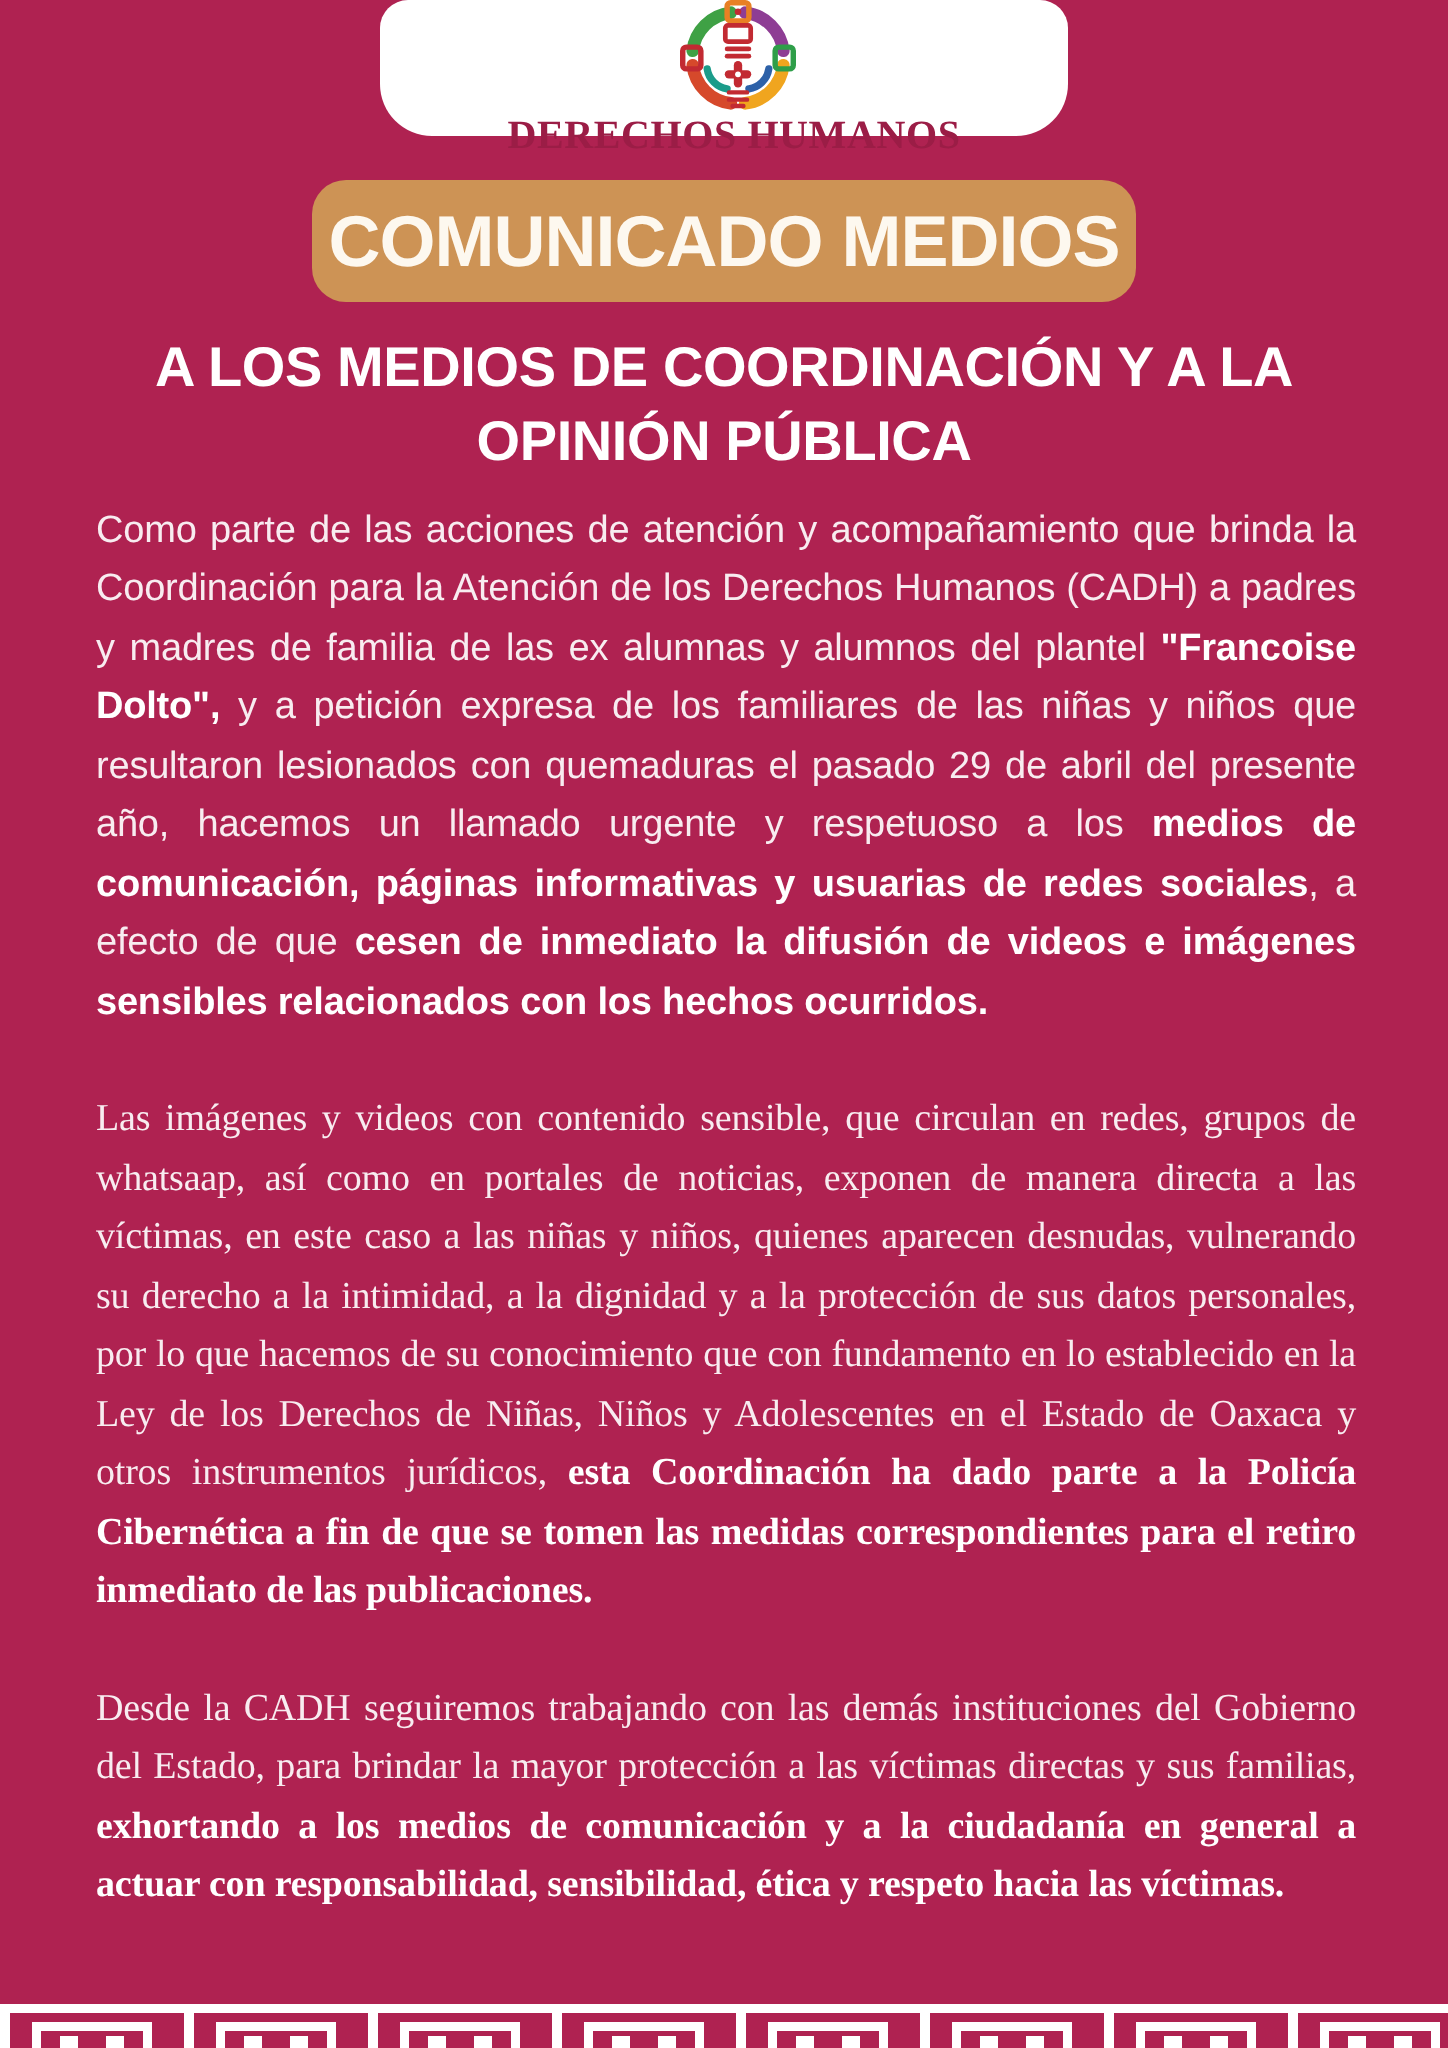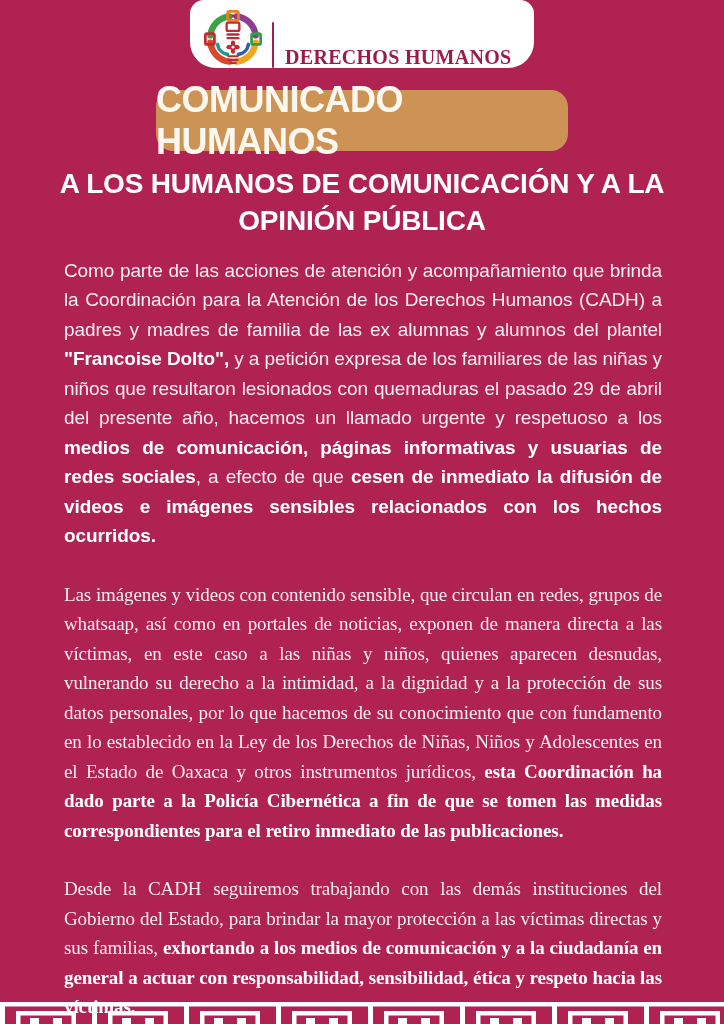--- a/index.html
+++ b/index.html
@@ -11,22 +11,22 @@
     overflow: hidden;
   }
   .page { width: 724px; height: 1024px; position: relative; overflow: hidden; }
 
   
   .card {
     width: 344px; height: 68px;
     margin: 0 auto;
     background: #FFFFFF;
     border-radius: 14px 14px 26px 26px;
-    display: flex; align-items: flex-end;
-    padding-left: 10px; box-sizing: border-box;
+    display: flex; align-items: center;
+    padding-left: 10px; box-sizing: border-box; flex-direction: column;
   }
   .logo { flex: 0 0 auto; margin-left: 4px; }
   .vline {
     width: 2px; height: 46px;
     background: #A52048;
     margin: 0 11px 0 10px;
     border-radius: 1px;
   }
   .hgroup { display: flex; flex-direction: column; justify-content: center; }
   .org-title {
@@ -76,21 +76,21 @@
   
   .bodytext {
     margin-top: 11px;
     padding: 0 46px 0 48px;
     color: #F8ECF0;
     font-size: 19px;
     line-height: 29.5px;
     letter-spacing: -0.1px;
     text-align: justify;
   }
-  .bodytext p { margin: 16px; }
+  .bodytext p { margin: 0; }
   .bodytext p + p { margin-top: 29px; font-family: Liberation Serif, serif; }
   .bodytext .b { font-weight: bold; color: #FFFFFF; }
 
   
   .greca {
     position: absolute;
     left: 0; right: 0; bottom: 0;
     height: 22px;
     line-height: 0;
   }
@@ -132,24 +132,24 @@
     </svg>
 
     <div class="vline"></div>
 
     <div class="hgroup">
       <div class="org-title">DERECHOS HUMANOS</div>
     </div>
   </header>
 
   <div class="banner">
-    <span>COMUNICADO HUMANOS</span>
+    <span>COMUNICADO MEDIOS</span>
   </div>
 
-  <h1 class="heading">A LOS HUMANOS DE COMUNICACIÓN Y A LA OPINIÓN PÚBLICA</h1>
+  <h1 class="heading">A LOS MEDIOS DE COORDINACIÓN Y A LA OPINIÓN PÚBLICA</h1>
 
   <main class="bodytext">
       <p><span>Como parte de las acciones de atención y acompañamiento que brinda la Coordinación para la Atención de los Derechos Humanos (CADH) a padres y madres de familia de las ex alumnas y alumnos del plantel </span><span class="b">"Francoise Dolto",</span><span> y a petición expresa de los familiares de las niñas y niños que resultaron lesionados con quemaduras el pasado 29 de abril del presente año, hacemos un llamado urgente y respetuoso a los </span><span class="b">medios de comunicación, páginas informativas y usuarias de redes sociales</span><span>, a efecto de que </span><span class="b">cesen de inmediato la difusión de videos e imágenes sensibles relacionados con los hechos ocurridos.</span></p>
       <p><span>Las imágenes y videos con contenido sensible, que circulan en redes, grupos de whatsaap, así como en portales de noticias, exponen de manera directa a las víctimas, en este caso a las niñas y niños, quienes aparecen desnudas, vulnerando su derecho a la intimidad, a la dignidad y a la protección de sus datos personales, por lo que hacemos de su conocimiento que con fundamento en lo establecido en la Ley de los Derechos de Niñas, Niños y Adolescentes en el Estado de Oaxaca y otros instrumentos jurídicos, </span><span class="b">esta Coordinación ha dado parte a la Policía Cibernética a fin de que se tomen las medidas correspondientes para el retiro inmediato de las publicaciones.</span></p>
       <p><span>Desde la CADH seguiremos trabajando con las demás instituciones del Gobierno del Estado,  para brindar la mayor protección a las víctimas directas y sus familias, </span><span class="b">exhortando a los medios de comunicación y a la ciudadanía en general a actuar con responsabilidad, sensibilidad, ética y respeto hacia las víctimas.</span></p>
     </main>
 
   <div class="greca">
     <svg width="724" height="22" viewBox="0 0 724 22" aria-hidden="true">
       <defs>

